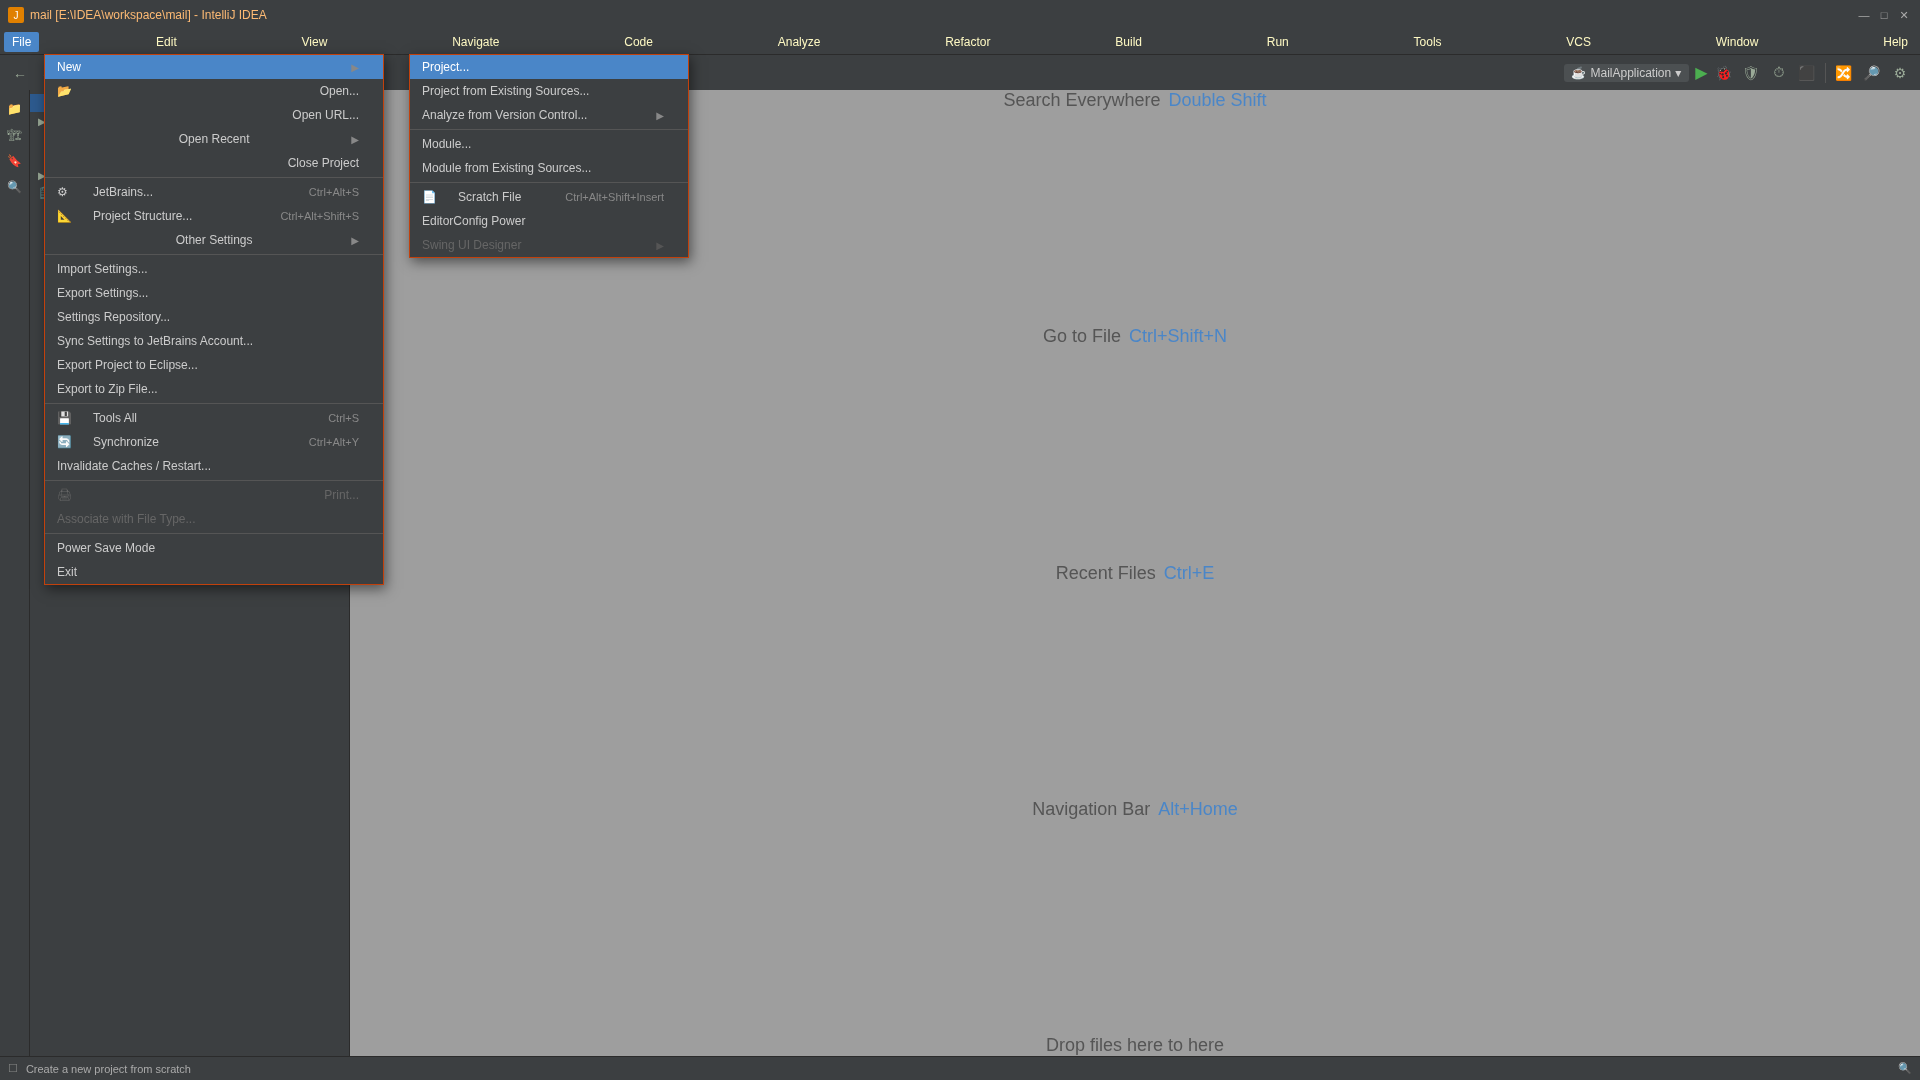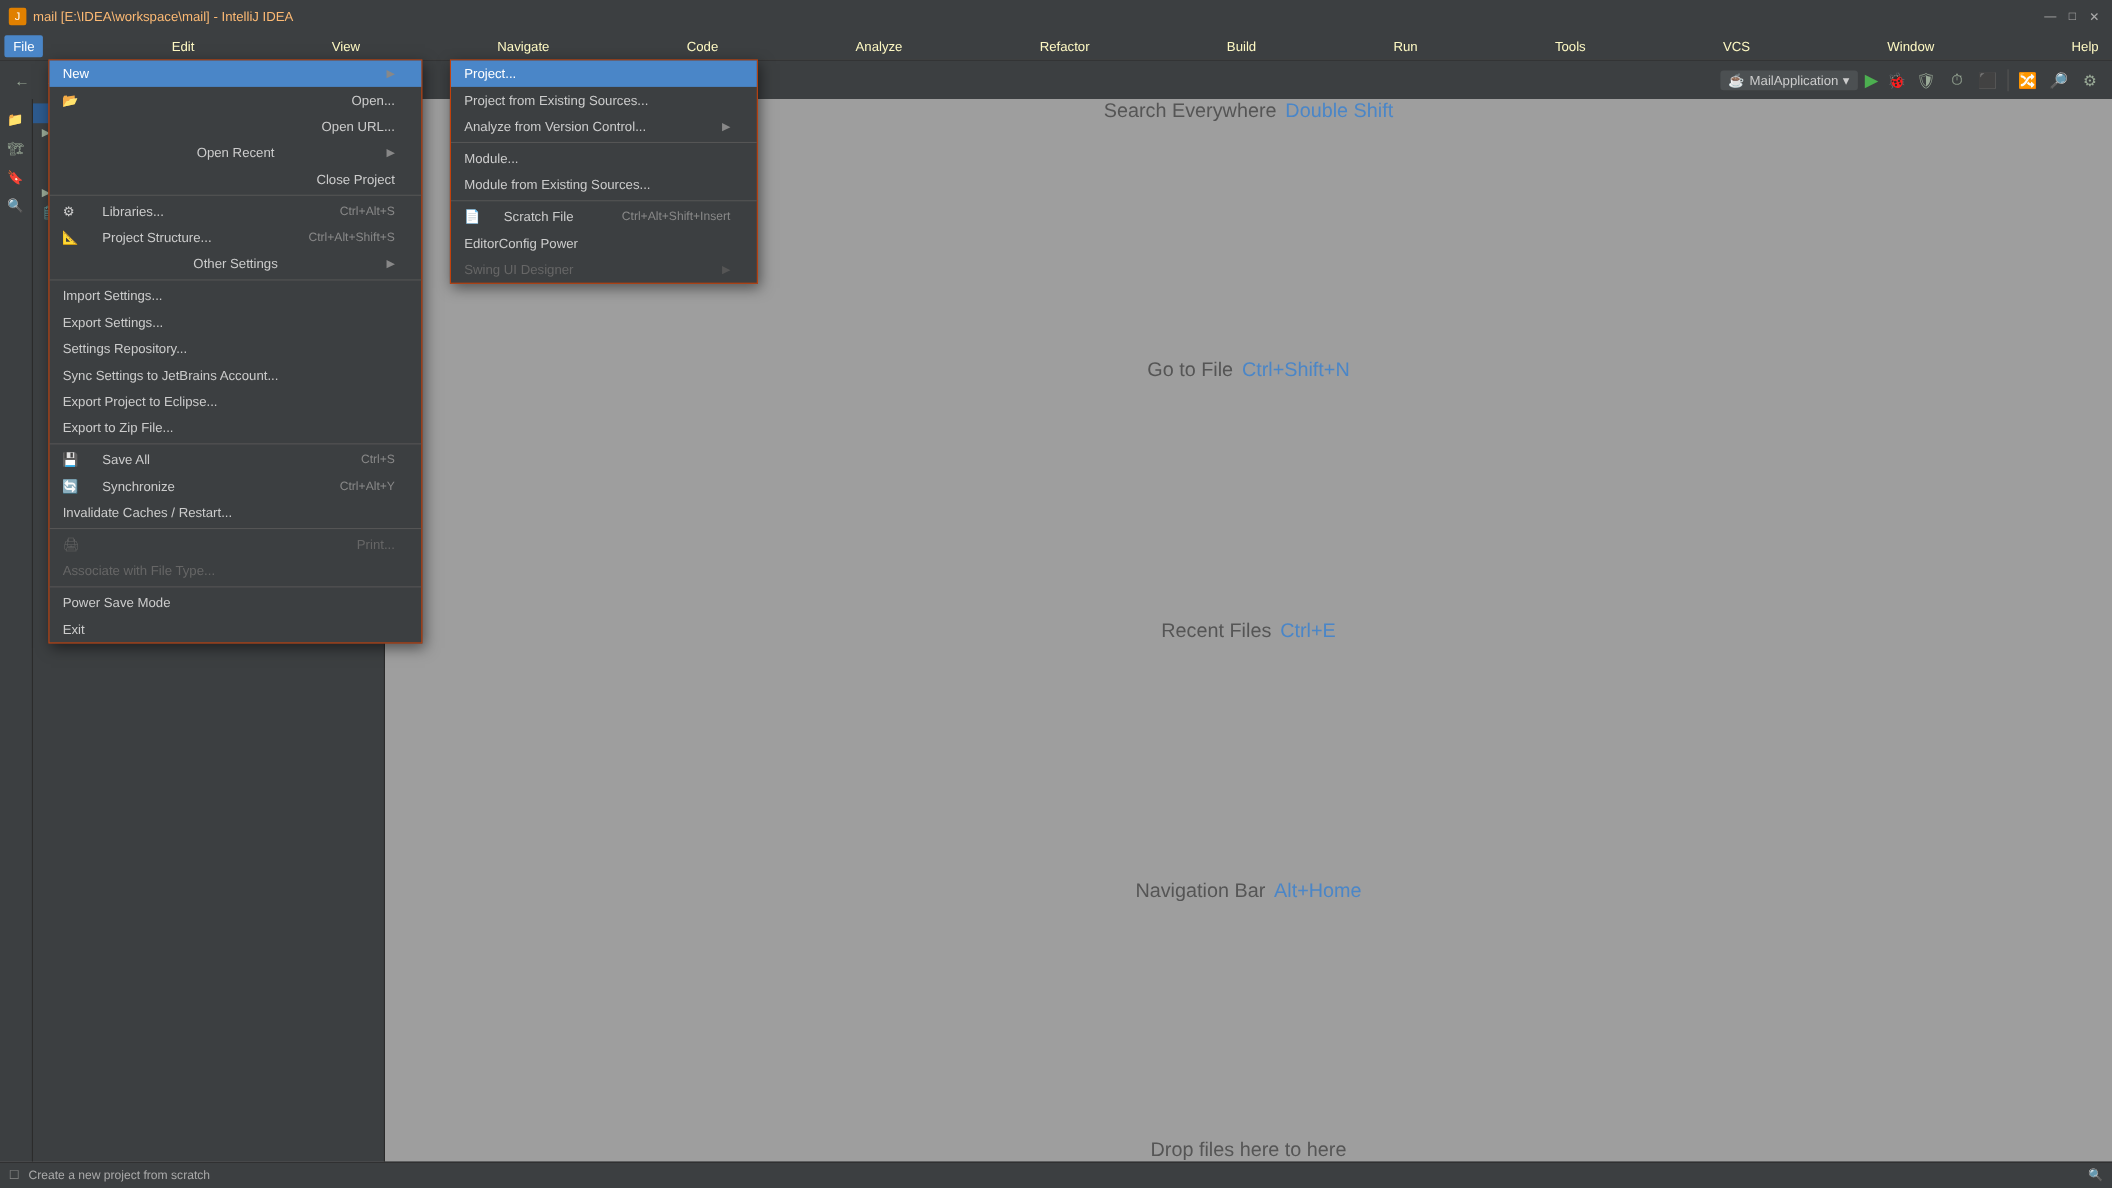--- a/index.html
+++ b/index.html
@@ -423,21 +423,21 @@
     <span>Open Recent</span>
     <span class="submenu-arrow">▶</span>
   </div>
   <div class="menu-popup-item">
     <span class="item-icon"></span>
     <span>Close Project</span>
   </div>
   <div class="menu-popup-separator"></div>
   <div class="menu-popup-item">
     <span class="item-icon">⚙</span>
-    <span>Libraries...</span>
+    <span>JetBrains...</span>
     <span class="shortcut-text">Ctrl+Alt+S</span>
   </div>
   <div class="menu-popup-item">
     <span class="item-icon">📐</span>
     <span>Project Structure...</span>
     <span class="shortcut-text">Ctrl+Alt+Shift+S</span>
   </div>
   <div class="menu-popup-item">
     <span class="item-icon"></span>
     <span>Other Settings</span>
@@ -458,21 +458,21 @@
   </div>
   <div class="menu-popup-item">
     <span>Export Project to Eclipse...</span>
   </div>
   <div class="menu-popup-item">
     <span>Export to Zip File...</span>
   </div>
   <div class="menu-popup-separator"></div>
   <div class="menu-popup-item">
     <span class="item-icon">💾</span>
-    <span>Save All</span>
+    <span>Tools All</span>
     <span class="shortcut-text">Ctrl+S</span>
   </div>
   <div class="menu-popup-item">
     <span class="item-icon">🔄</span>
     <span>Synchronize</span>
     <span class="shortcut-text">Ctrl+Alt+Y</span>
   </div>
   <div class="menu-popup-item">
     <span>Invalidate Caches / Restart...</span>
   </div>

